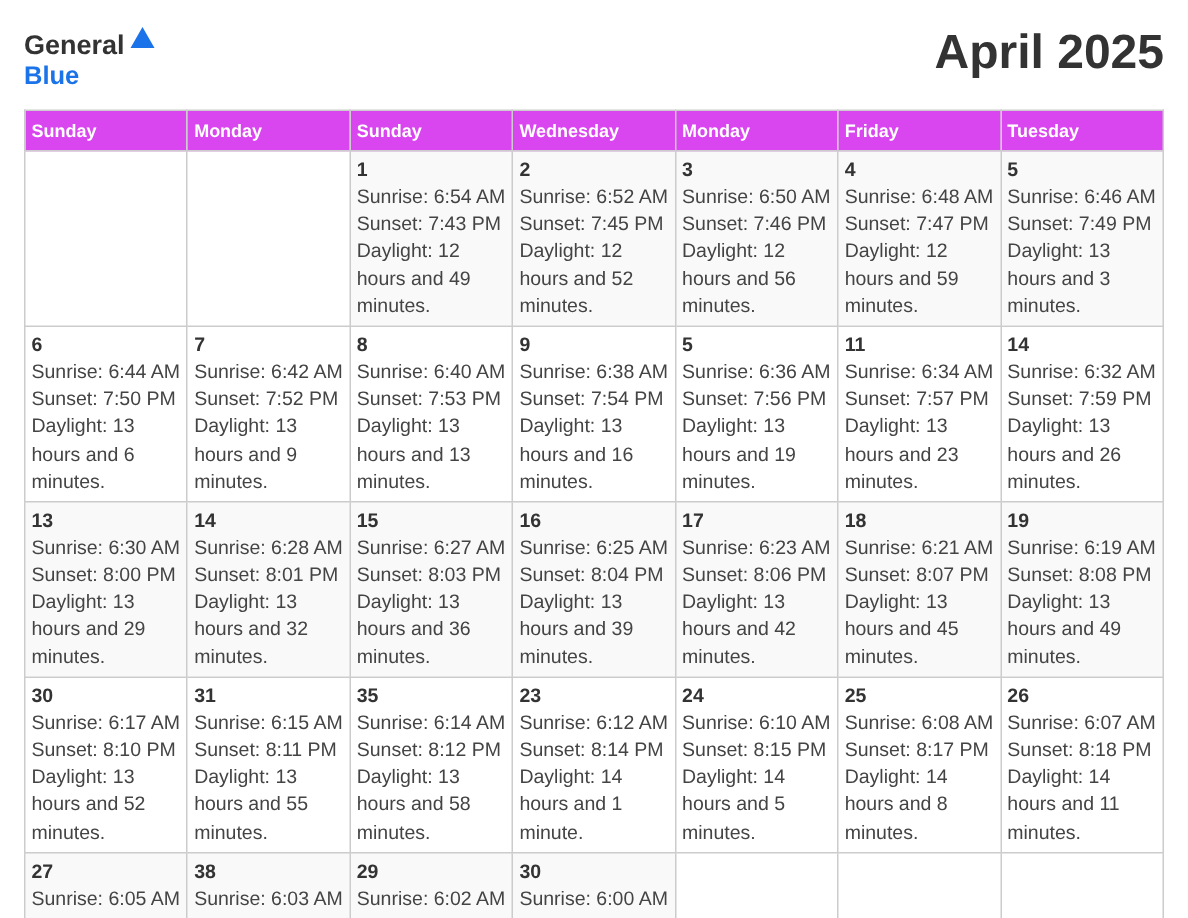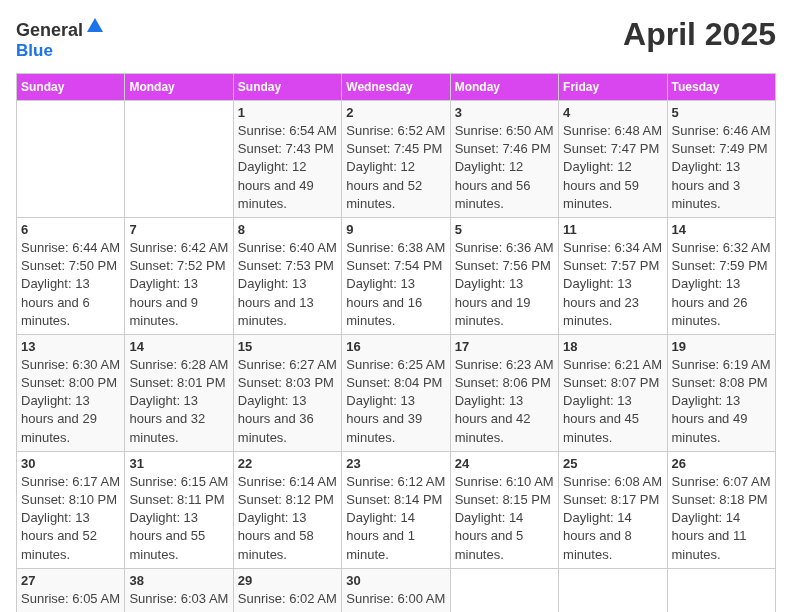--- a/index.html
+++ b/index.html
@@ -206,21 +206,21 @@
       <tr>
         <td>
           <span class="day-number">30</span>
           <div class="day-info">Sunrise: 6:17 AM<br>Sunset: 8:10 PM<br>Daylight: 13 hours and 52 minutes.</div>
         </td>
         <td>
           <span class="day-number">31</span>
           <div class="day-info">Sunrise: 6:15 AM<br>Sunset: 8:11 PM<br>Daylight: 13 hours and 55 minutes.</div>
         </td>
         <td>
-          <span class="day-number">22</span>
+          <span class="day-number">35</span>
           <div class="day-info">Sunrise: 6:14 AM<br>Sunset: 8:12 PM<br>Daylight: 13 hours and 58 minutes.</div>
         </td>
         <td>
           <span class="day-number">23</span>
           <div class="day-info">Sunrise: 6:12 AM<br>Sunset: 8:14 PM<br>Daylight: 14 hours and 1 minute.</div>
         </td>
         <td>
           <span class="day-number">24</span>
           <div class="day-info">Sunrise: 6:10 AM<br>Sunset: 8:15 PM<br>Daylight: 14 hours and 5 minutes.</div>
         </td>

